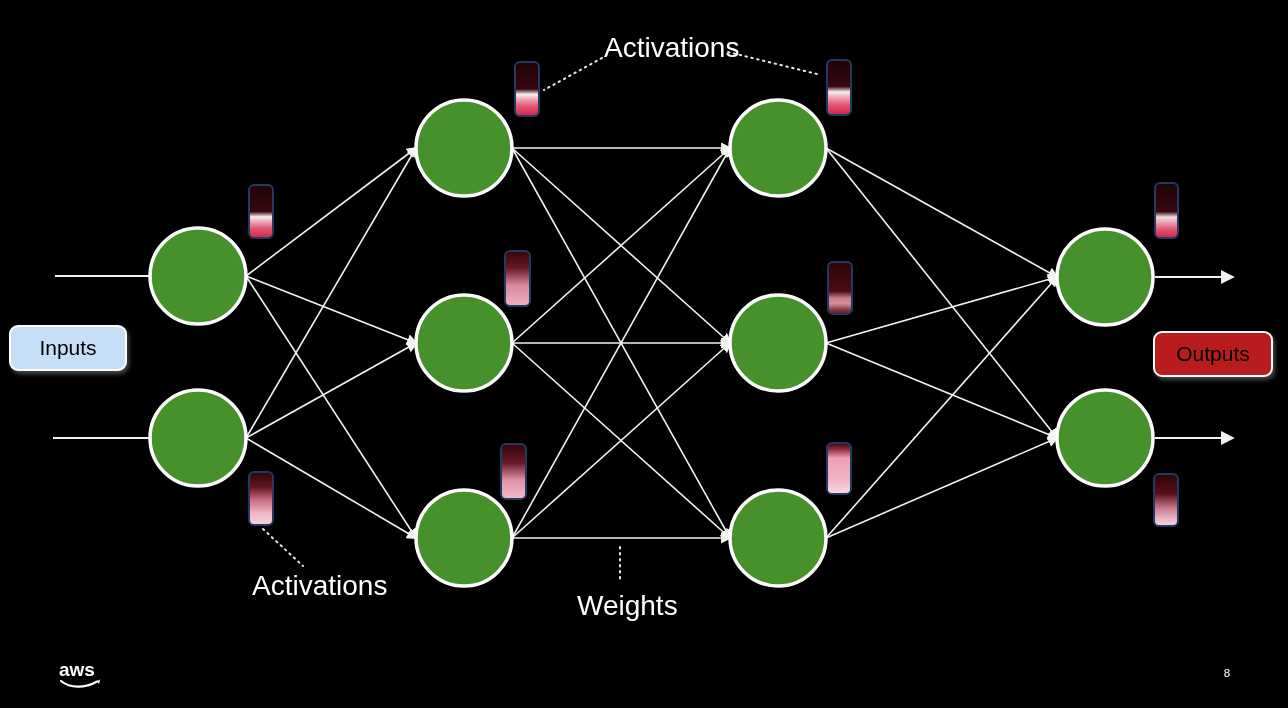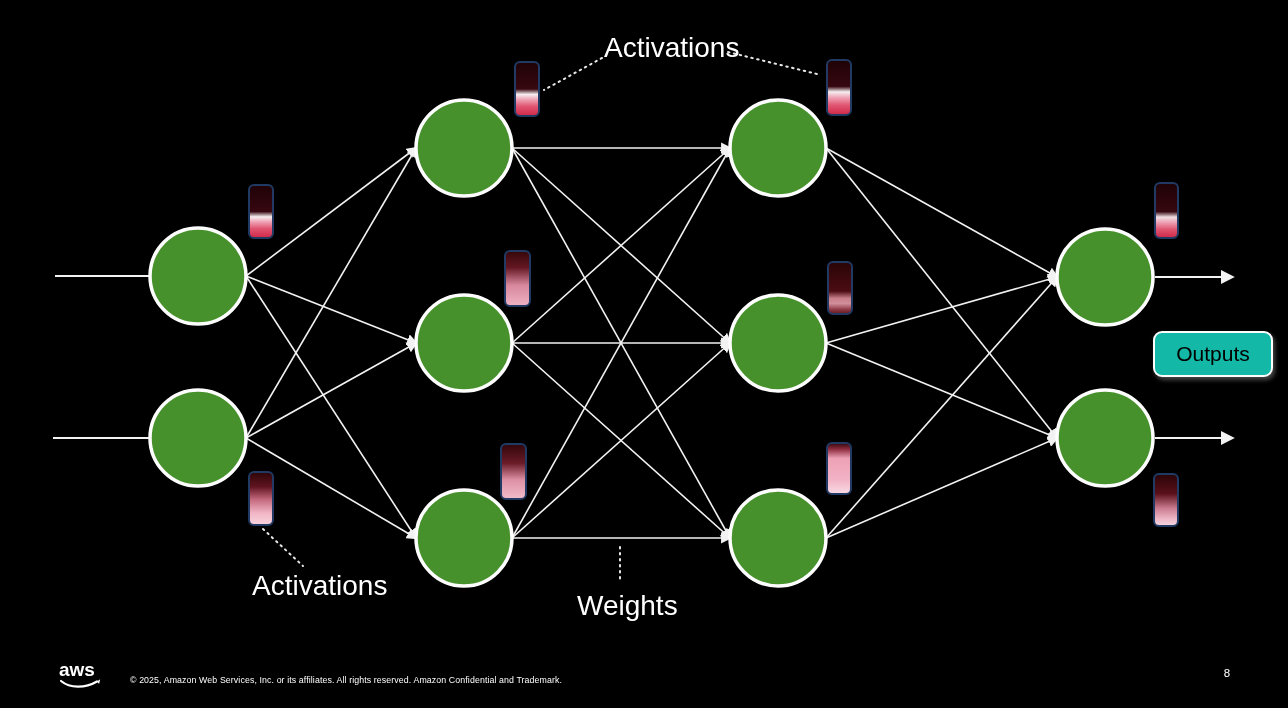--- a/index.html
+++ b/index.html
@@ -149,34 +149,36 @@
       <rect x="828" y="262" width="24" height="52" rx="5" ry="5" fill="url(#g-bar-h2-middle)" stroke="#203a64" stroke-width="2"></rect>
       <rect x="827" y="443" width="24" height="51" rx="5" ry="5" fill="url(#g-bar-h2-bottom)" stroke="#203a64" stroke-width="2"></rect>
       <rect x="1155" y="183" width="23" height="55" rx="5" ry="5" fill="url(#g-bar-output-top)" stroke="#203a64" stroke-width="2"></rect>
       <rect x="1154" y="474" width="24" height="52" rx="5" ry="5" fill="url(#g-bar-output-bottom)" stroke="#203a64" stroke-width="2"></rect>
       <line x1="602" y1="58" x2="544" y2="90" stroke="#e8e8e8" stroke-width="2" stroke-dasharray="1.5 4.5" stroke-linecap="round"></line>
       <line x1="728" y1="52" x2="821" y2="75" stroke="#e8e8e8" stroke-width="2" stroke-dasharray="1.5 4.5" stroke-linecap="round"></line>
       <line x1="263" y1="529" x2="303" y2="566" stroke="#e8e8e8" stroke-width="2" stroke-dasharray="1.5 4.5" stroke-linecap="round"></line>
       <line x1="620" y1="547" x2="620" y2="582" stroke="#e8e8e8" stroke-width="2" stroke-dasharray="1.5 4.5" stroke-linecap="round"></line>
     </svg>
 
+  <div class="label-box inputs-box" style="background: rgb(198, 223, 246);">
+    <span>Inputs</span>
+  </div>
 
-  <div class="label-box outputs-box" style="background: #14b8a6; text-align: center;">
+  <div class="label-box outputs-box" style="background: #b91c1c; text-align: center;">
     <span>Outputs</span>
   </div>
 
   <div class="annot activations-top">Activations</div>
 
   <div class="annot activations-bottom">Activations</div>
 
   <div class="annot weights-label">Weights</div>
 
   <svg class="aws-logo" width="48" height="34" viewBox="0 0 48 34">
     <text x="2" y="17" fill="#ffffff" font-size="19" font-weight="bold" font-family="Liberation Sans, sans-serif">aws</text>
     <path d="M4 22 C 13 29.5, 28 29.5, 40 22.5" stroke="#ffffff" stroke-width="2.2" fill="none" stroke-linecap="round"></path>
     <path d="M40 22.5 l 3.2 -2.2 l -1.1 4.6 z" fill="#ffffff"></path>
   </svg>
 
-  <div class="copyright">© 2025, Amazon Web Services, Inc. or its affiliates. All rights reserved. Amazon Confidential and Trademark.</div>
 
   <div class="page-number">8</div>
 
 </div>
 
 </body></html>

